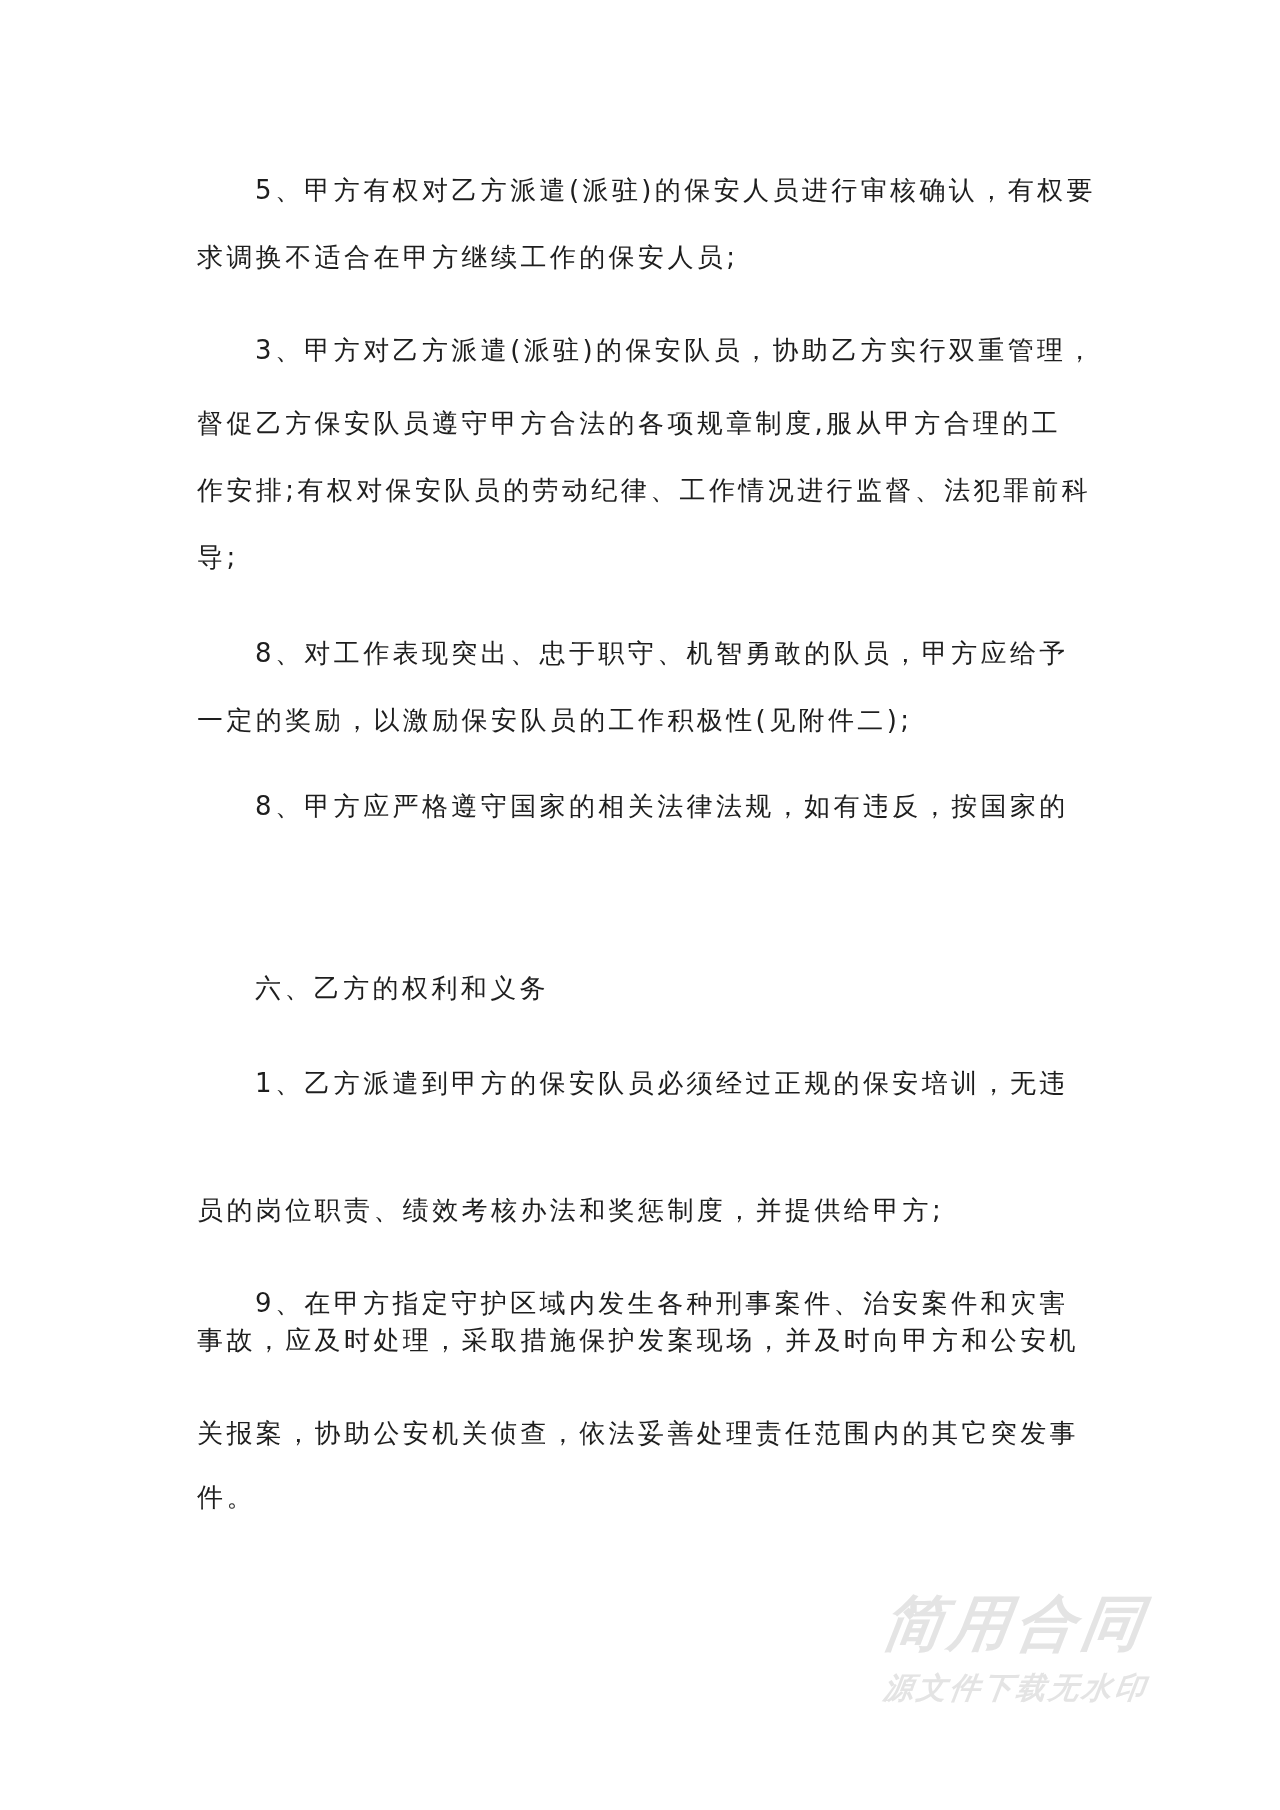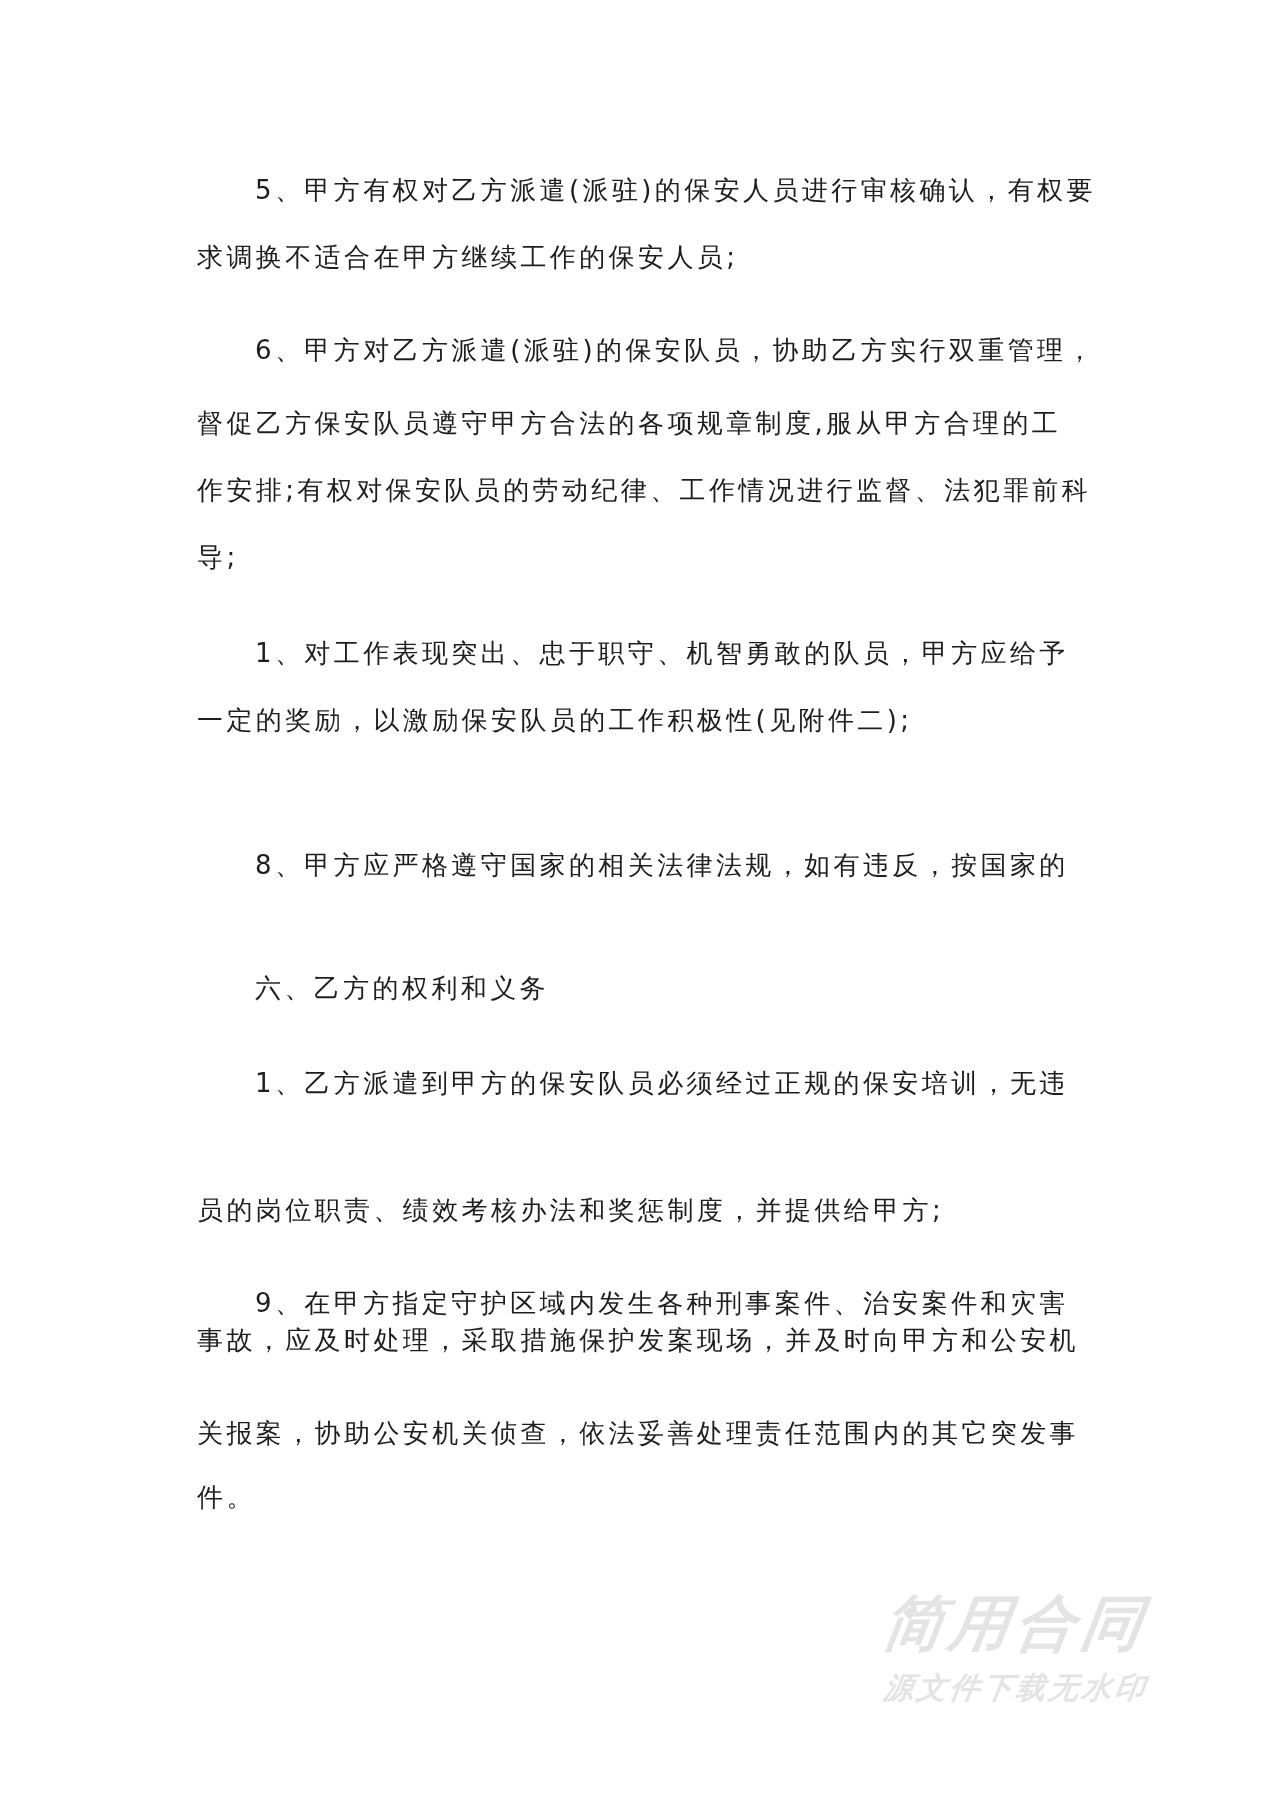--- a/index.html
+++ b/index.html
@@ -63,29 +63,29 @@
   }
 </style>
 </head>
 <body>
 
 <div class="page">
 
   <div class="line indent" style="top:190px">5、甲方有权对乙方派遣(派驻)的保安人员进行审核确认，有权要</div>
   <div class="line" style="top:257px">求调换不适合在甲方继续工作的保安人员;</div>
 
-  <div class="line indent" style="top:350px">6、甲方对乙方派遣(派驻)的保安队员，协助乙方实行双重管理，</div>
+  <div class="line indent" style="top:350px">3、甲方对乙方派遣(派驻)的保安队员，协助乙方实行双重管理，</div>
   <div class="line" style="top:423px">督促乙方保安队员遵守甲方合法的各项规章制度,服从甲方合理的工</div>
   <div class="line" style="top:490px">作安排;有权对保安队员的劳动纪律、工作情况进行监督、法犯罪前科</div>
   <div class="line" style="top:557px">导;</div>
 
-  <div class="line indent" style="top:653px">1、对工作表现突出、忠于职守、机智勇敢的队员，甲方应给予</div>
+  <div class="line indent" style="top:653px">8、对工作表现突出、忠于职守、机智勇敢的队员，甲方应给予</div>
   <div class="line" style="top:720px">一定的奖励，以激励保安队员的工作积极性(见附件二);</div>
 
-  <div class="line indent" style="top:865px">8、甲方应严格遵守国家的相关法律法规，如有违反，按国家的</div>
+  <div class="line indent" style="top:806px">8、甲方应严格遵守国家的相关法律法规，如有违反，按国家的</div>
 
   <div class="line indent" style="top:988px">六、乙方的权利和义务</div>
 
   <div class="line indent" style="top:1083px">1、乙方派遣到甲方的保安队员必须经过正规的保安培训，无违</div>
   <div class="line" style="top:1210px">员的岗位职责、绩效考核办法和奖惩制度，并提供给甲方;</div>
 
   <div class="line indent" style="top:1303px">9、在甲方指定守护区域内发生各种刑事案件、治安案件和灾害</div>
   <div class="line" style="top:1340px">事故，应及时处理，采取措施保护发案现场，并及时向甲方和公安机</div>
   <div class="line" style="top:1433px">关报案，协助公安机关侦查，依法妥善处理责任范围内的其它突发事</div>
   <div class="line" style="top:1497px">件。</div>

